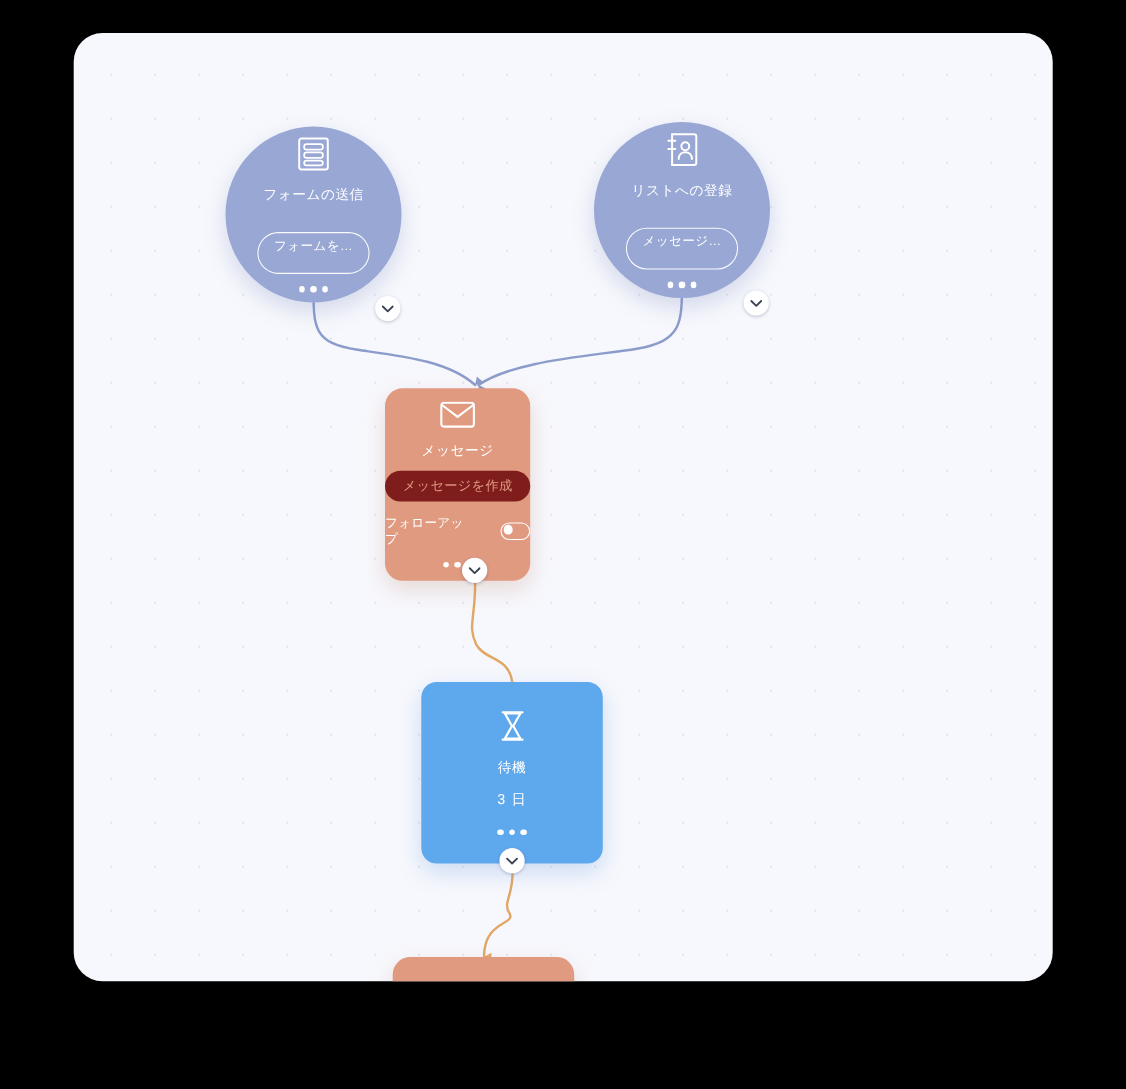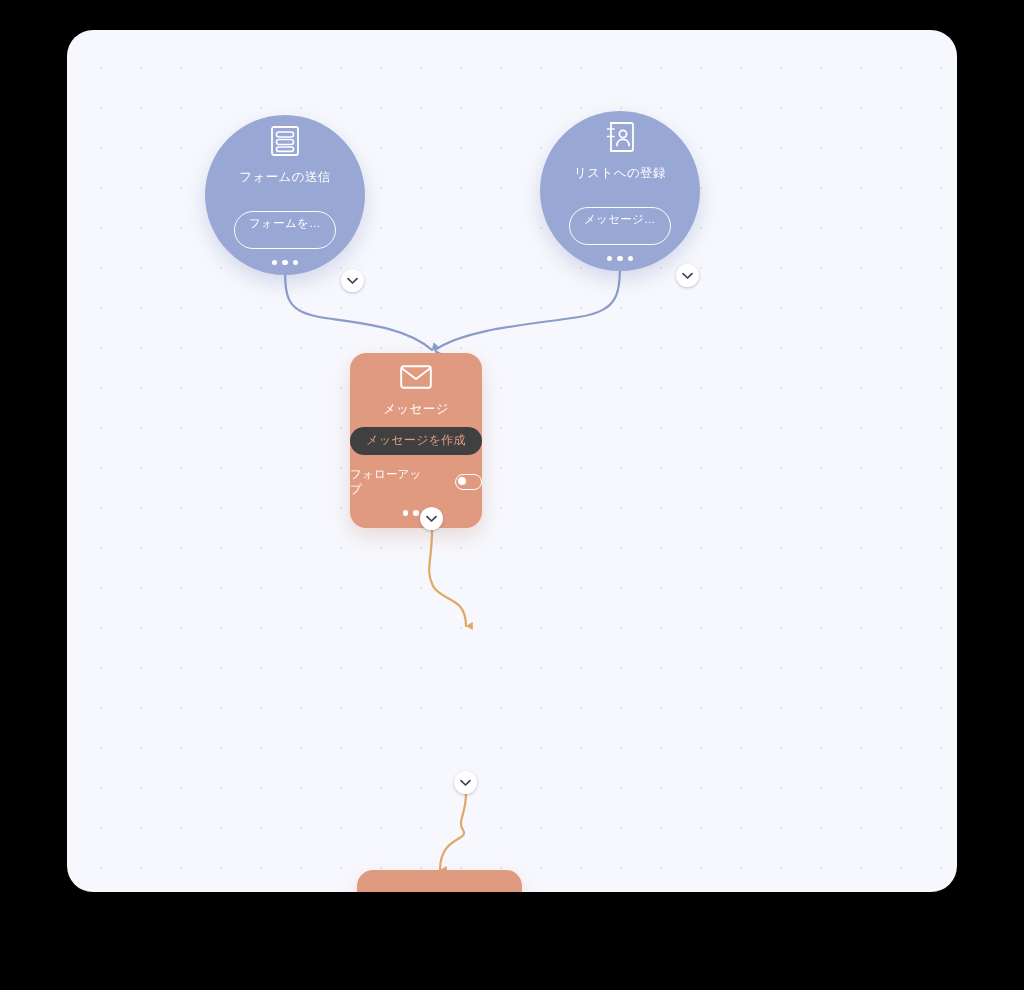--- a/index.html
+++ b/index.html
@@ -83,21 +83,21 @@
     color: #ffffff;
     font-size: 11.5px;
     letter-spacing: 0.3px;
     padding: 4px 14px 17px 14px;
     white-space: nowrap;
     text-align: center;
     background: transparent;
   }
 
   .pill-solid {
-    background: #404040;
+    background: #7f1d1d;
     border-radius: 999px;
     font-size: 12px;
     letter-spacing: 0.3px;
     padding: 5px 16px 6px 16px;
     white-space: nowrap;
     text-align: center;
   }
 
   .dots {
     display: flex;
@@ -309,20 +309,36 @@
           <i></i>
           <i></i>
       </div>
     </div>
     <div class="handle" style="left:353px; top:477px;">
       <svg width="11" height="8" viewBox="0 0 11 8" xmlns="http://www.w3.org/2000/svg">
         <path d="M1,1.6 L5.5,6 L10,1.6" fill="none" stroke="#3b4252" stroke-width="1.7" stroke-linecap="round" stroke-linejoin="round"></path>
       </svg>
     </div>
 
+    <div class="node wait-node" style="left:316px; top:590px;">
+      <span class="node-icon">
+        <svg width="24" height="28" viewBox="0 0 24 28" xmlns="http://www.w3.org/2000/svg">
+          <line x1="3" y1="1.6" x2="21" y2="1.6" stroke="#ffffff" stroke-width="2.1" stroke-linecap="round"></line>
+          <line x1="3" y1="26.4" x2="21" y2="26.4" stroke="#ffffff" stroke-width="2.1" stroke-linecap="round"></line>
+          <path d="M5,2.6 L19,2.6 L12.6,14 L19,25.4 L5,25.4 L11.4,14 Z" fill="none" stroke="#ffffff" stroke-width="2" stroke-linejoin="round"></path>
+        </svg>
+      </span>
+      <div class="node-title">待機</div>
+      <div class="wait-value">3 日</div>
+      <div class="dots">
+        <i></i>
+          <i></i>
+          <i></i>
+      </div>
+    </div>
     <div class="handle" style="left:387px; top:741px;">
       <svg width="11" height="8" viewBox="0 0 11 8" xmlns="http://www.w3.org/2000/svg">
         <path d="M1,1.6 L5.5,6 L10,1.6" fill="none" stroke="#3b4252" stroke-width="1.7" stroke-linecap="round" stroke-linejoin="round"></path>
       </svg>
     </div>
 
     <div class="node msg-node-clipped" style="left:290px; top:840px;">
       
     </div>
 

